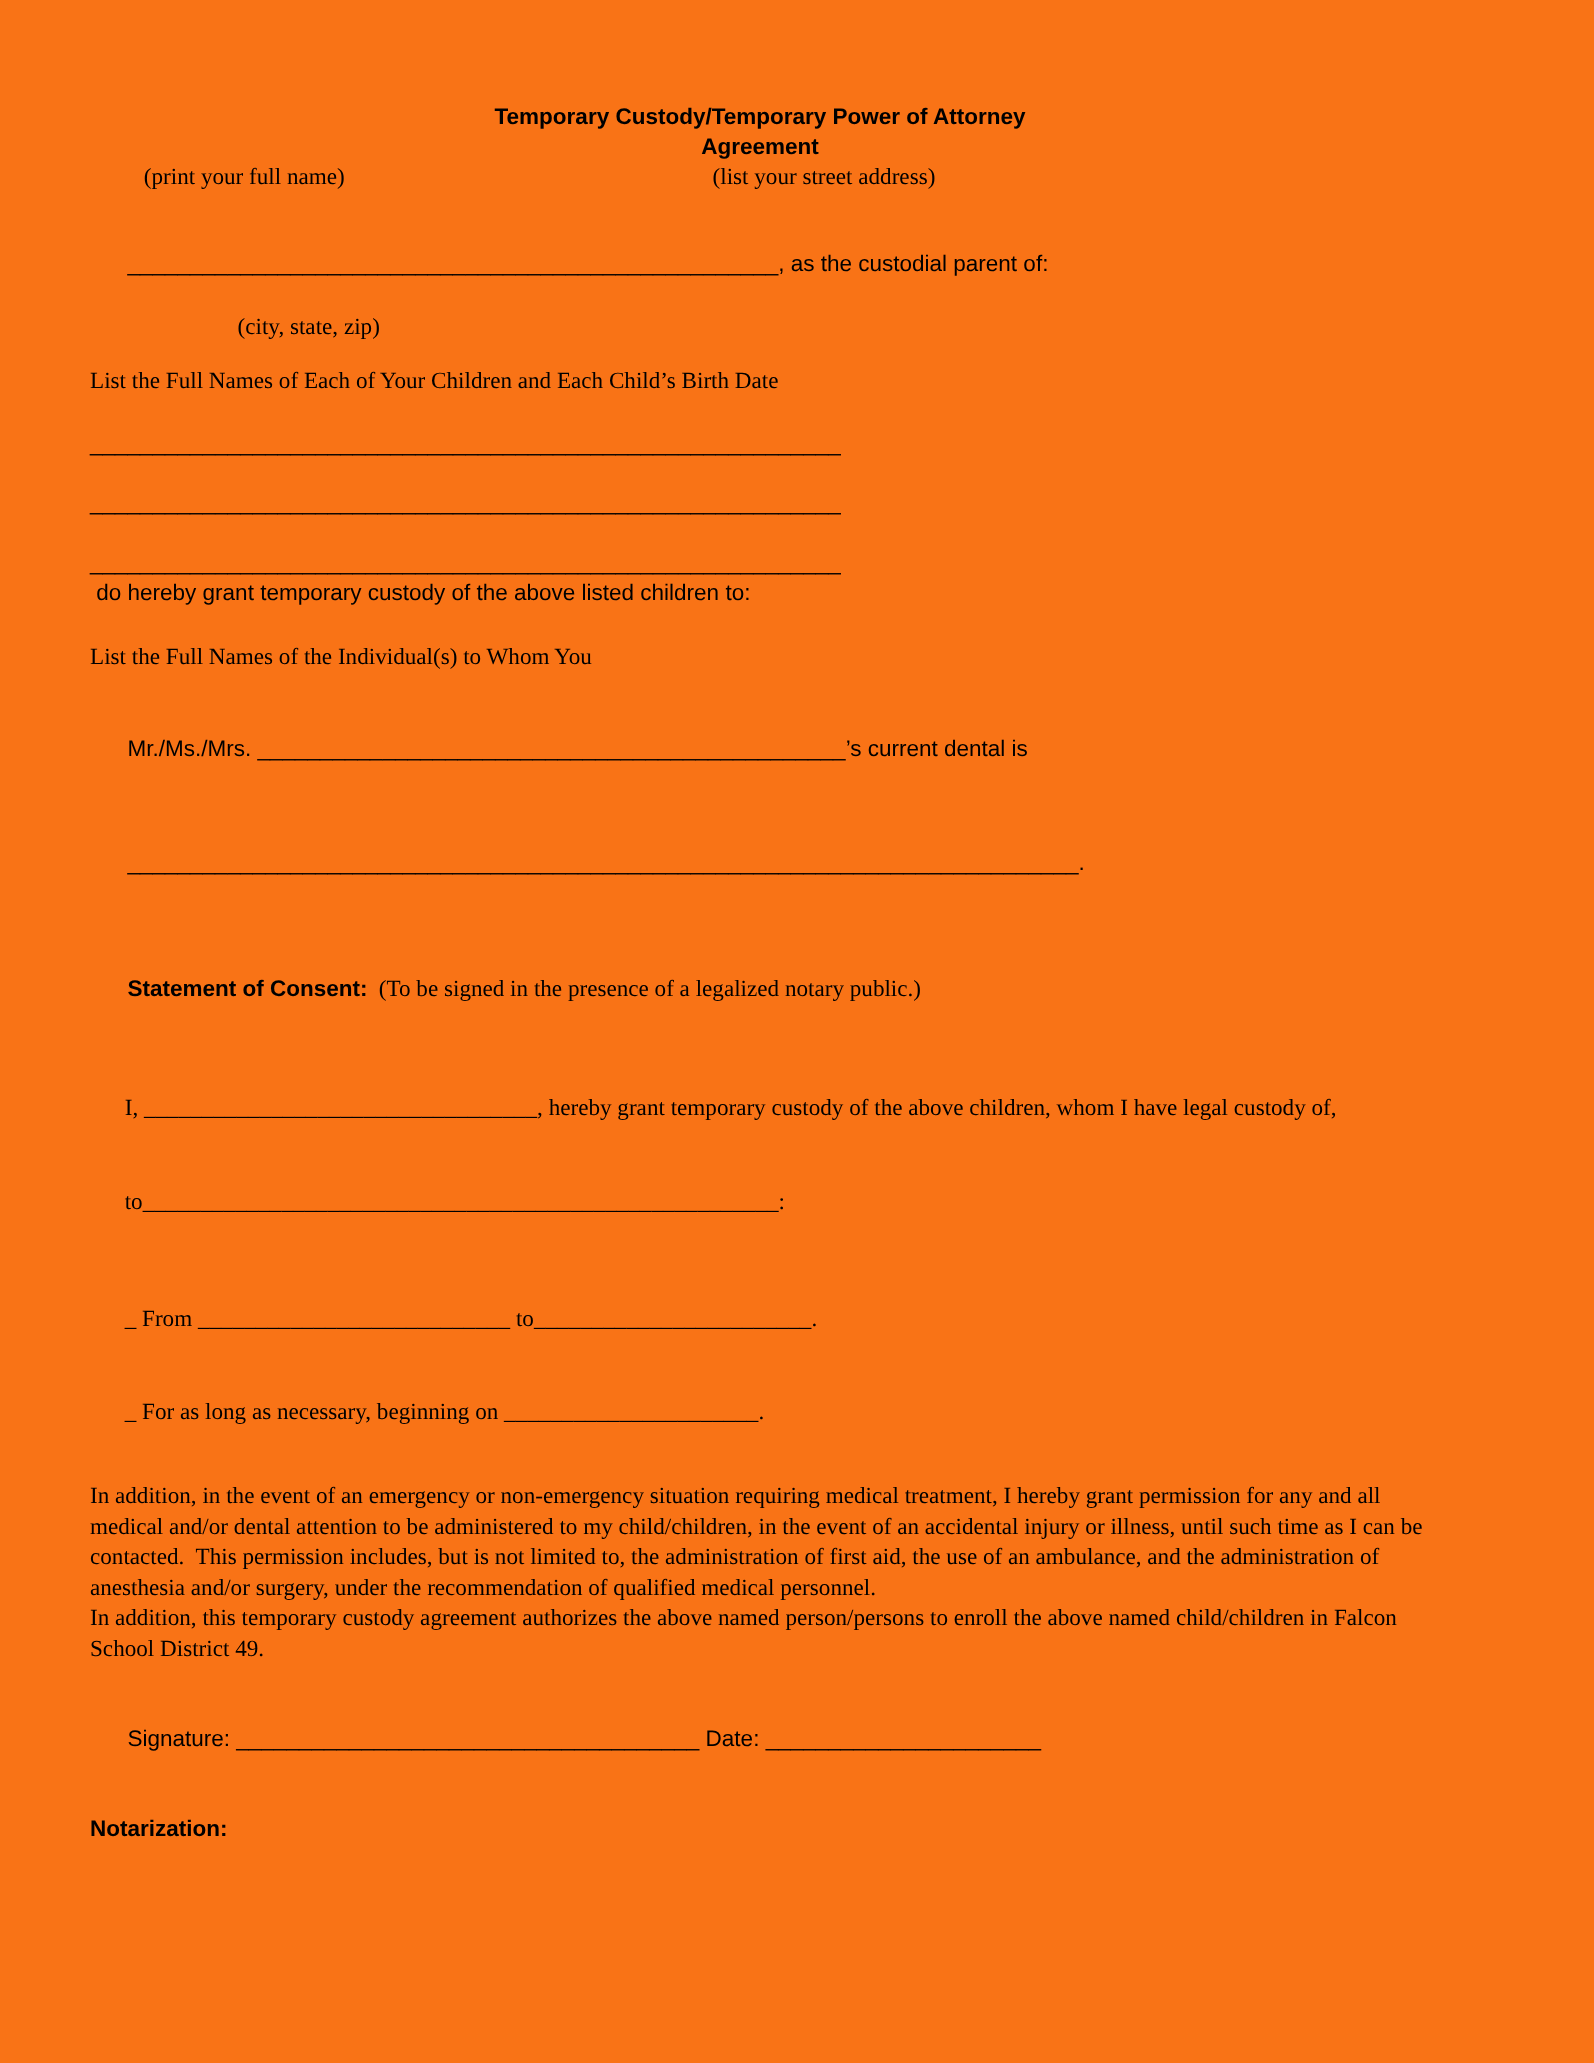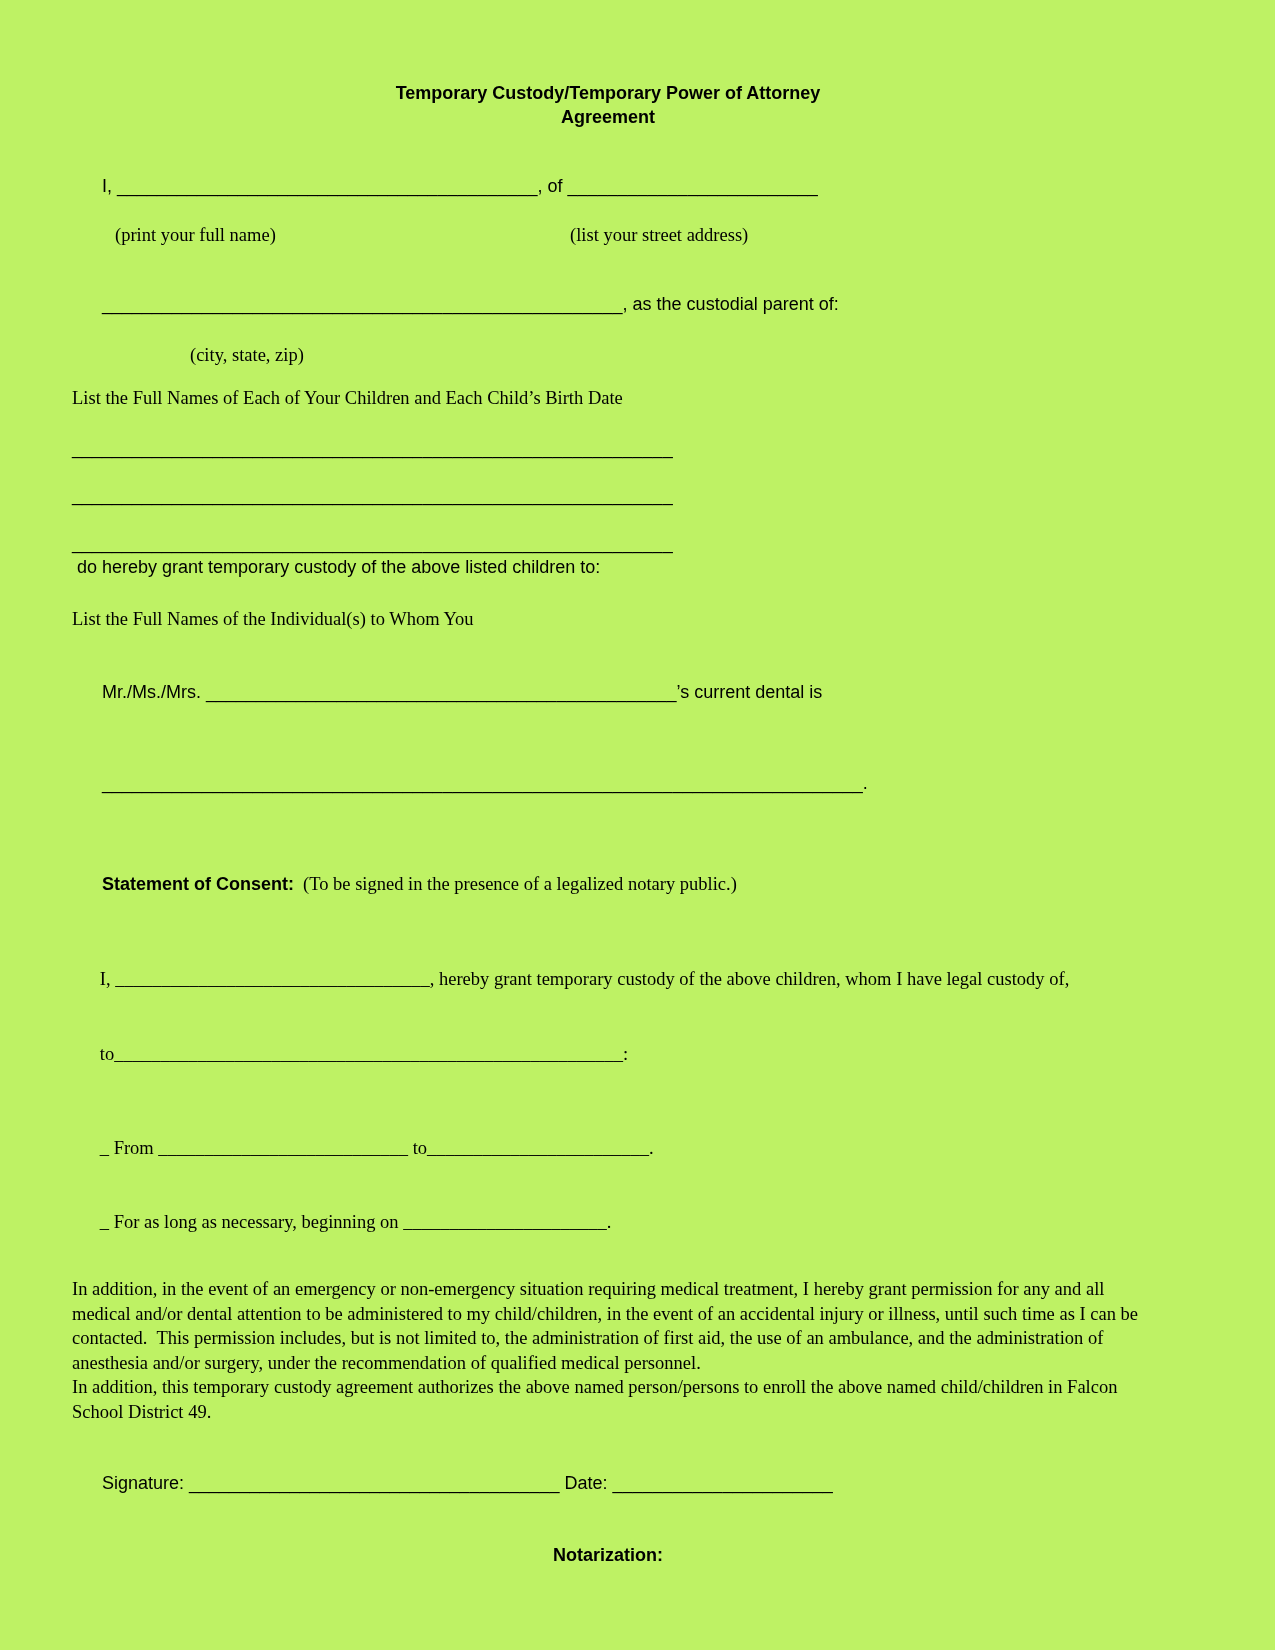--- a/index.html
+++ b/index.html
@@ -1,56 +1,53 @@
 <!DOCTYPE html>
 <html><head>
 <meta charset="utf-8">
 <style>
   html,body { margin:0; padding:0; background:#e8e8e8; }
   .page {
     position:relative;
     width:1275px; height:1650px;
     margin:0 auto;
-    background:#bef264;
+    background:#f97316;
     color:#000000;
     font-family:"Liberation Sans", sans-serif;
     font-size:18px;
     line-height:24px;
     overflow:hidden;
   }
   .content {
     position:absolute;
     left:72px; top:0;
     width:1072px;
   }
   .row { white-space:pre-wrap; }
   .serif-i {
     font-family:"Liberation Serif", serif;
     font-size:18.5px;
   }
-  .bold { font-weight:bold;text-align:center; }
+  .bold { font-weight:bold; }
   .title-block { text-align:center; line-height:24px; }
   .hint-row { position:relative; height:24px; }
   .hint-row .hint { position:absolute; top:0; }
   .para { line-height:24.5px; }
 </style>
 </head>
 <body>
 
 <div class="page">
   <div class="content">
 
     <div class="title-block bold" style="margin-top:81px;">
       <div>Temporary Custody/Temporary Power of Attorney</div>
       <div>Agreement</div>
     </div>
 
-    <div class="row" style="margin-top:21px;">
-      <span>I, </span><span>__________________________________________</span><span>, of </span><span>_________________________</span>
-    </div>
     <div class="hint-row serif-i" style="margin-top:1px;">
       <span class="hint" style="left:43px;">(print your full name)</span>
       <span class="hint" style="left:498px;">(list your street address)</span>
     </div>
 
     <div class="row" style="margin-top:21px;">
       <span>____________________________________________________</span><span>, as the custodial parent of:</span>
     </div>
     <div class="hint-row serif-i" style="margin-top:3px;">
       <span class="hint" style="left:118px;">(city, state, zip)</span>

